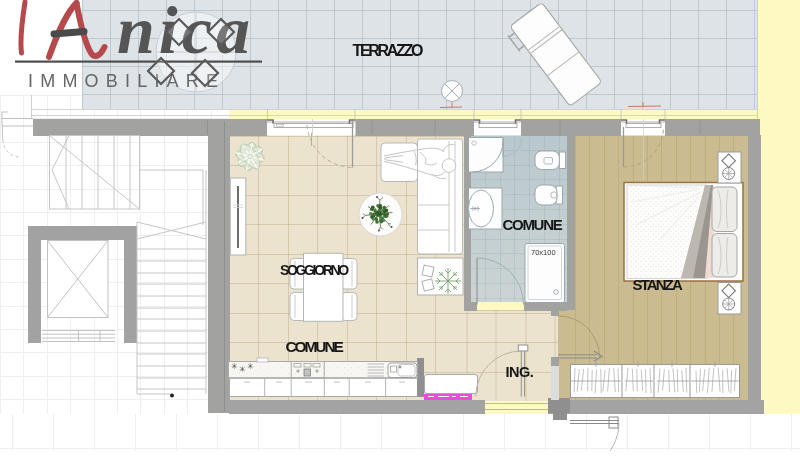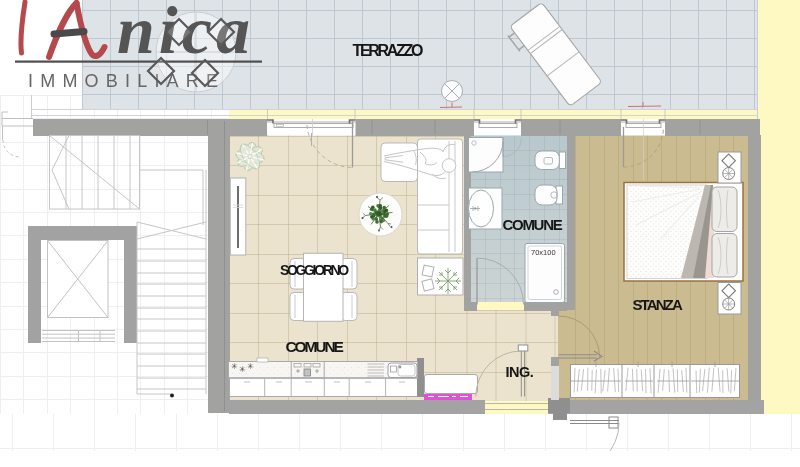--- a/index.html
+++ b/index.html
@@ -450,20 +450,20 @@
 <path d="M428 396.5 L434 396.5 M438 396.5 L449 396.5 M452 396.5 L456 396.5 M460 396.5 L468 396.5" stroke="#fff" stroke-width="1"></path>
 
 </svg>
 
 <div class="lbl" style="left:352.5px;top:41.5px;font-size:16px;letter-spacing:-2.3px;text-align:right;">TERRAZZO</div>
 
 <div class="lbl" style="left:280px;top:231px;font-size:14px;letter-spacing:-2.35px;margin-top:31px;">SOGGIORNO</div>
 
 <div class="lbl" style="left:502.5px;top:215.5px;font-size:15px;letter-spacing:-1.3px;">COMUNE</div>
 
-<div class="lbl" style="left:632.5px;top:296px;font-size:15px;letter-spacing:-1.9px;text-align:center;">STANZA</div>
+<div class="lbl" style="left:632.5px;top:276px;font-size:15px;letter-spacing:-1.9px;text-align:center;">STANZA</div>
 
 <div class="lbl" style="left:285.5px;top:337.5px;font-size:15.5px;letter-spacing:-2.1px;">COMUNE</div>
 
 <div class="lbl" style="left:505.5px;top:363.5px;font-size:14.5px;letter-spacing:-0.5px;">ING.</div>
 
 
 </div>
 
 </body></html>

